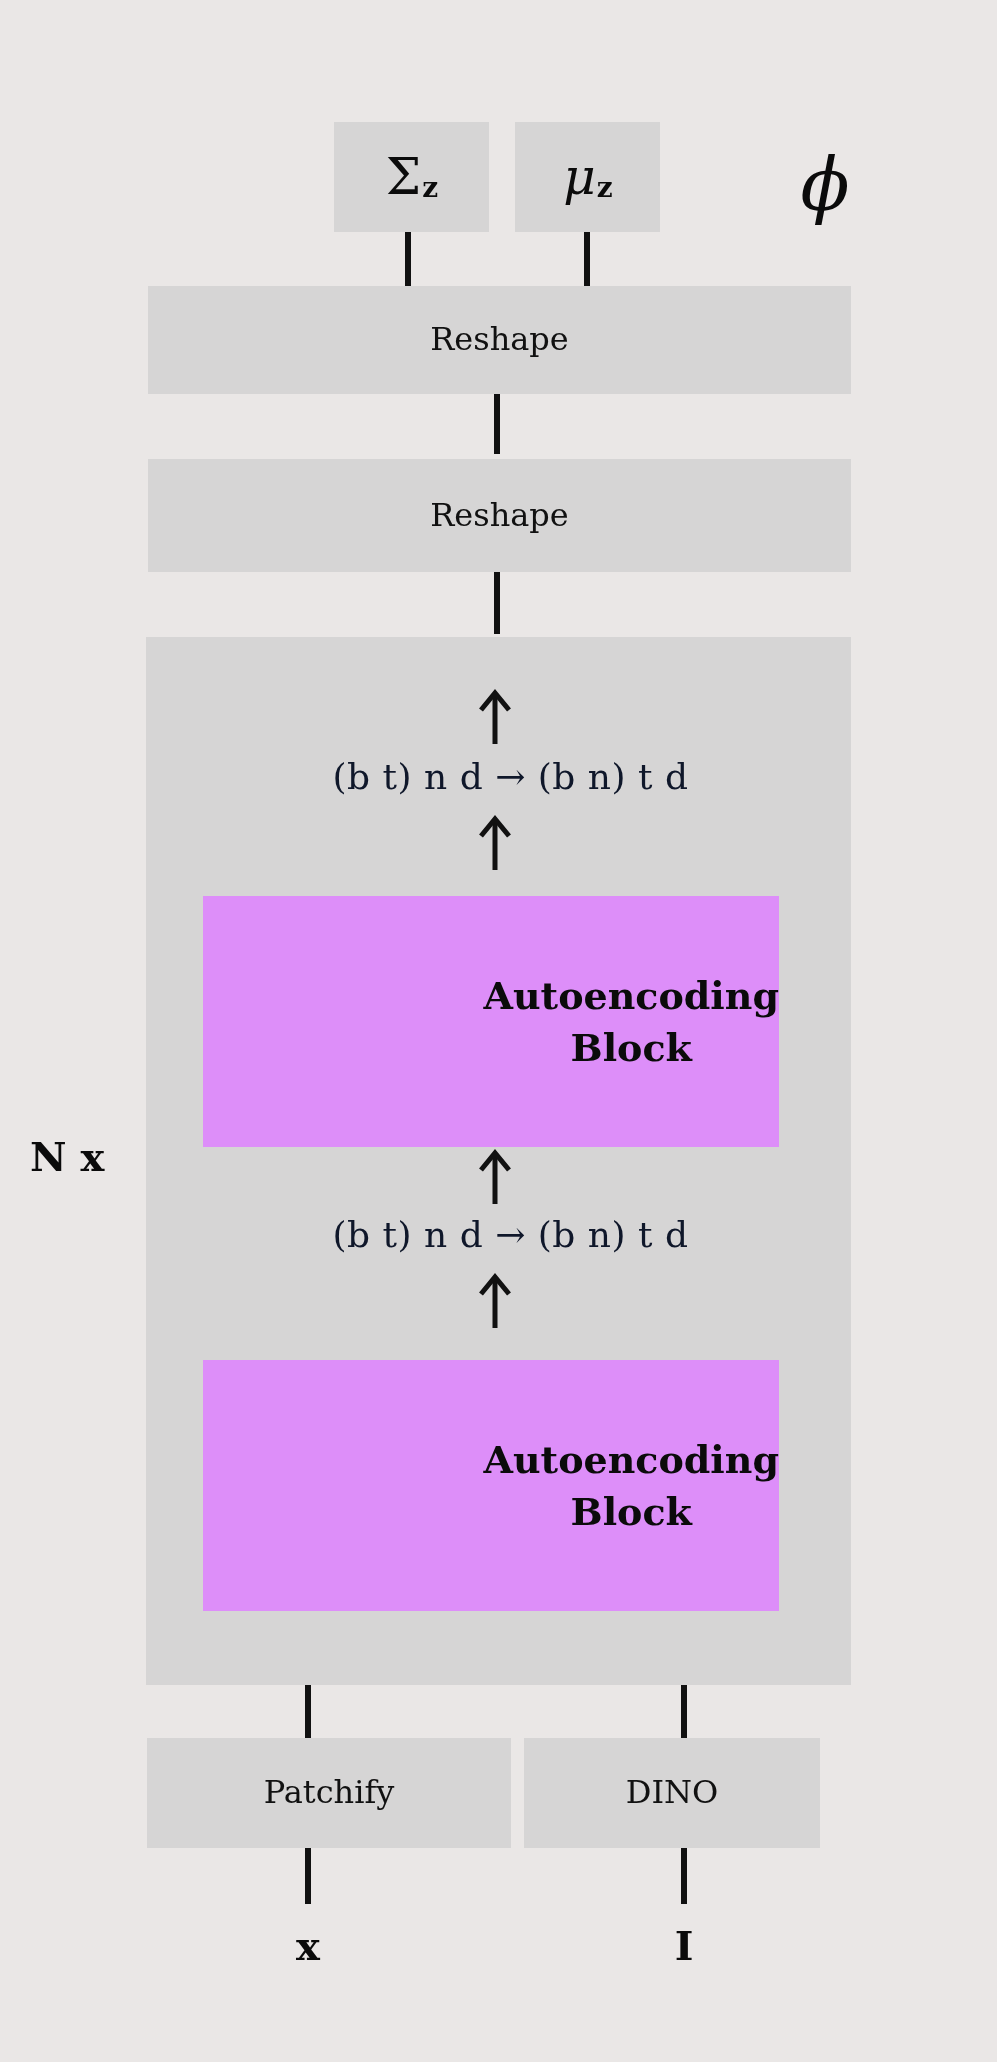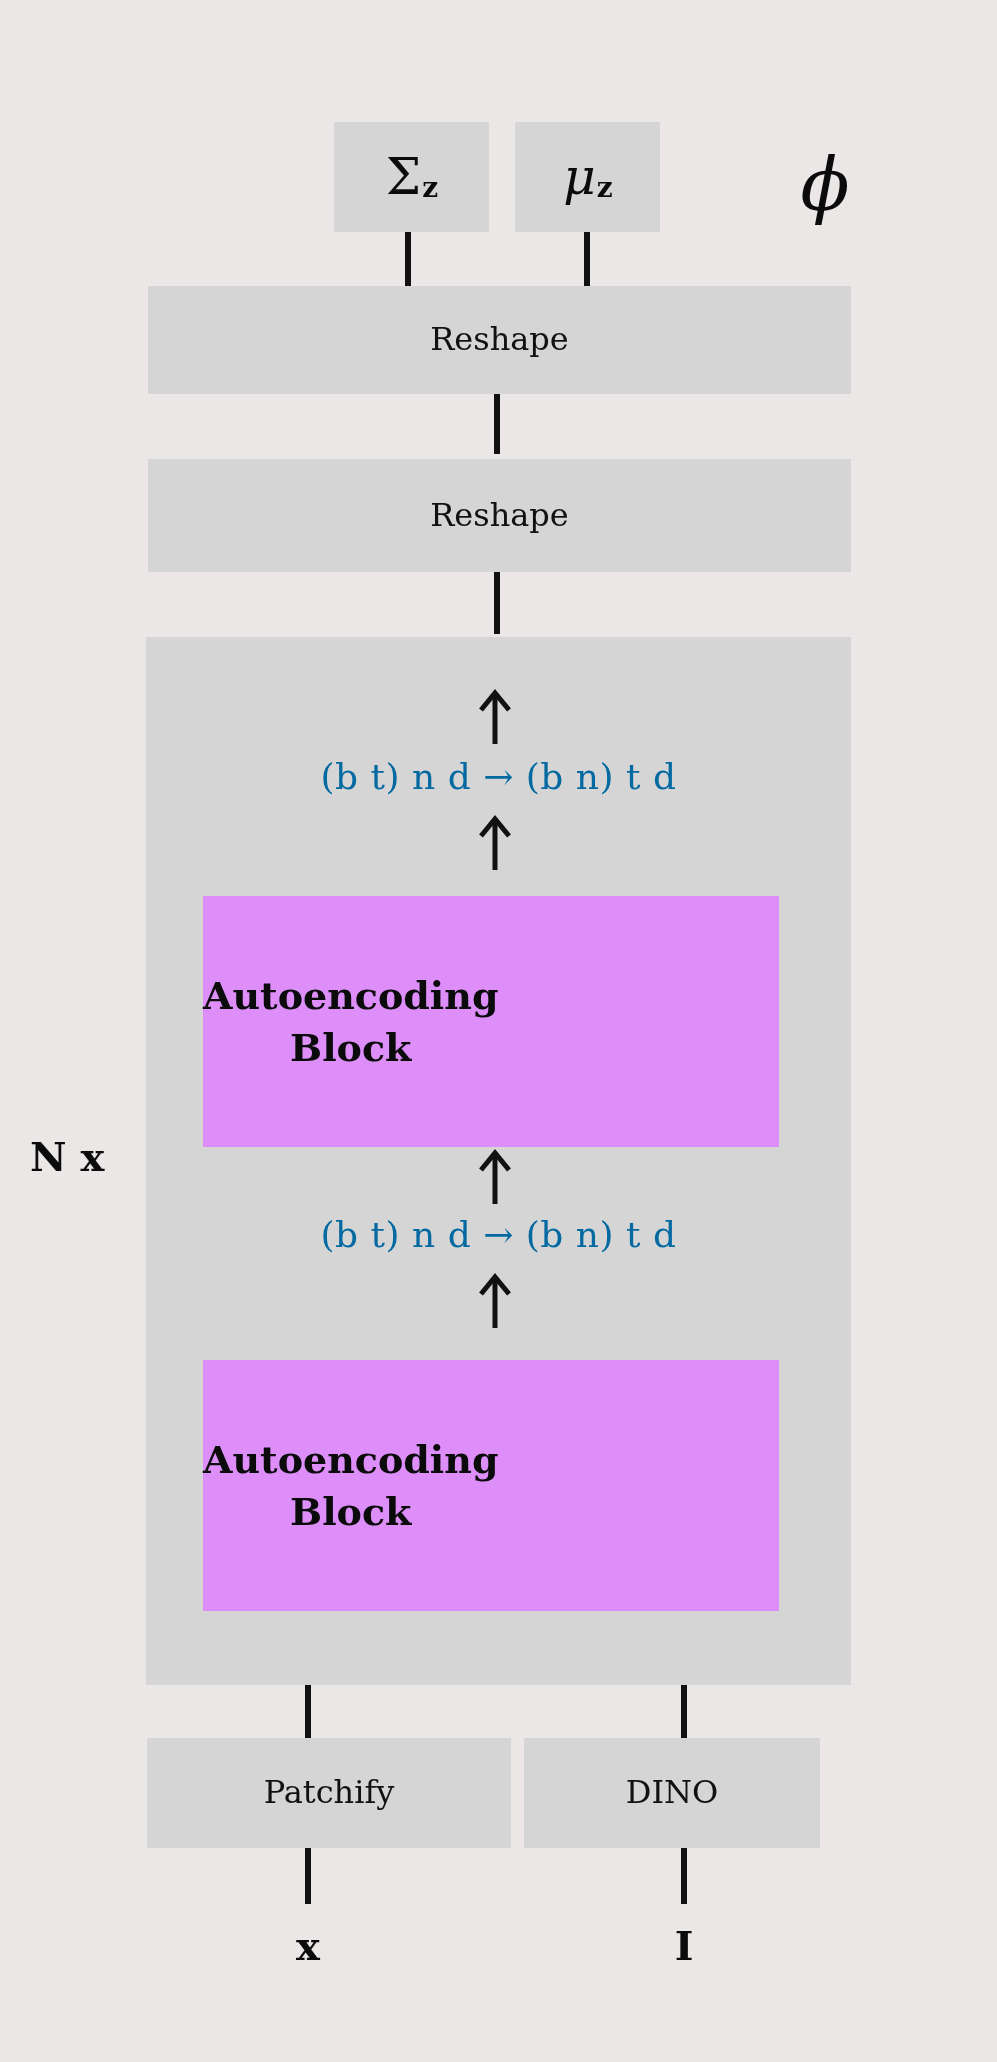--- a/index.html
+++ b/index.html
@@ -38,21 +38,21 @@
   }
   .container-box {
     position: absolute;
     background: #d6d5d5;
   }
   .purple-box {
     position: absolute;
     background: #dd8ef9;
     display: flex;
     align-items: center;
-    justify-content: flex-start;
+    justify-content: flex-end;
     text-align: center;
   }
   .purple-label {
     font-family: "DejaVu Serif", "Liberation Serif", serif;
     font-weight: bold;
     font-size: 38px;
     line-height: 1.35;
     color: #0b0b0b;
   }
   .connector {
@@ -104,24 +104,25 @@
     font-weight: bold;
     font-size: 40px;
     color: #0b0b0b;
     white-space: nowrap;
     text-align: center;
   }
   .einops {
     position: absolute;
     font-family: "DejaVu Serif", "Liberation Serif", serif;
     font-size: 36px;
-    color: #0369a1;
+    color: #0f172a;
     white-space: nowrap;
     text-align: center;
     letter-spacing: 0.5px;
+    margin-left: 12px;
   }
   .arrow-up {
     position: absolute;
     width: 40px;
     height: 56px;
   }
   .var-label {
     position: absolute;
     font-family: "DejaVu Serif", "Liberation Serif", serif;
     font-weight: bold;

